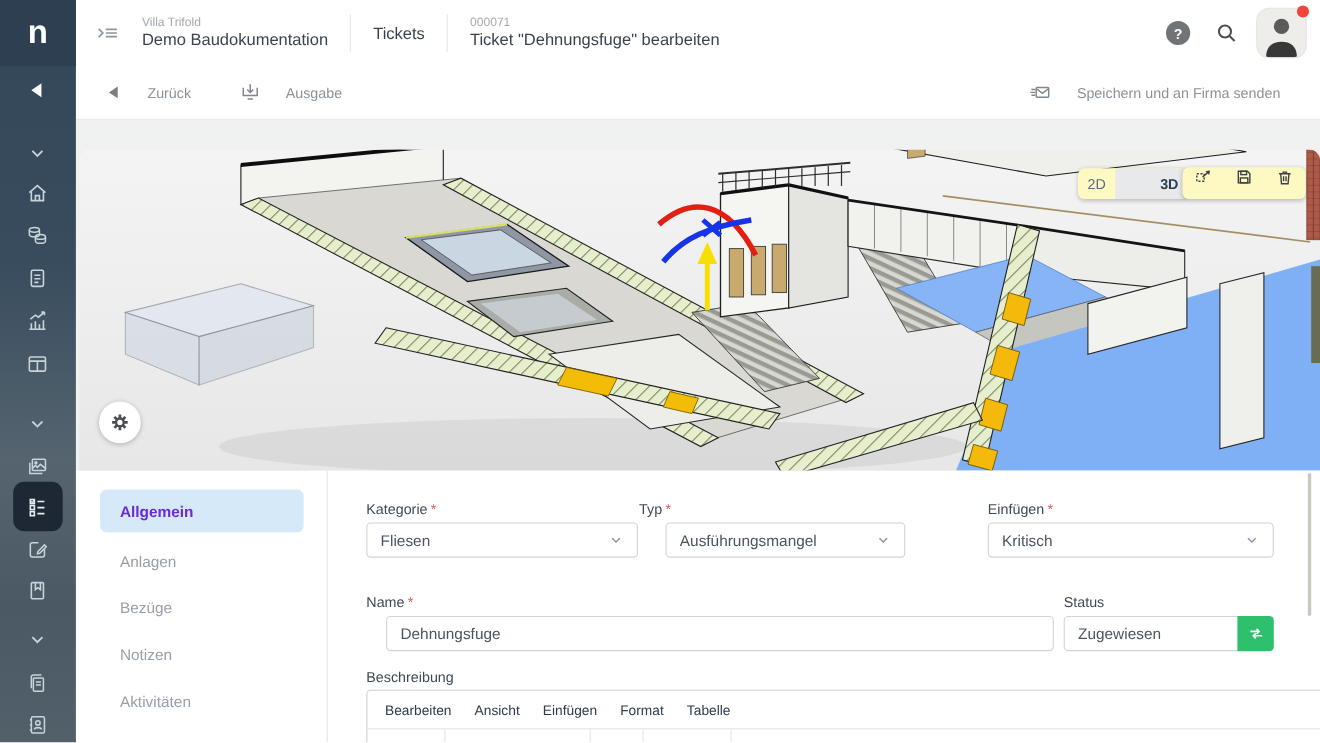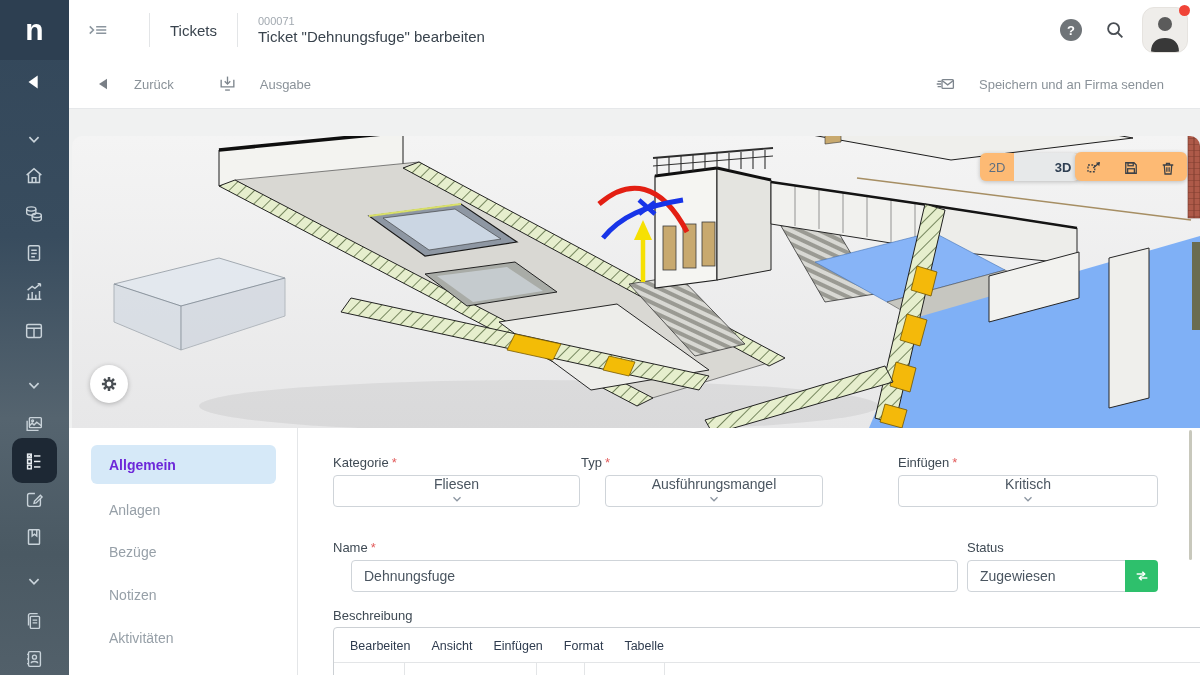--- a/index.html
+++ b/index.html
@@ -20,35 +20,35 @@
   .round-help{width:22px;height:22px;border-radius:50%;background:#6f7478;color:#fff;font-size:13px;font-weight:700;display:flex;align-items:center;justify-content:center;}
   .avatar{width:44px;height:44px;border-radius:12px;background:#efedea;position:relative;overflow:visible;border:1px solid #e6e3df;}
   .avatar .dot{position:absolute;right:-3px;top:-3px;width:11px;height:11px;border-radius:50%;background:#f04438;}
   .avatar svg{position:absolute;left:0;top:0;border-radius:12px;}
   
   .toolbar{left:69px;top:60px;width:1131px;height:48px;background:#fff;border-bottom:1px solid #e6e8ea;display:flex;align-items:center;z-index:20;}
   .tb-item{display:flex;align-items:center;gap:23px;font-size:13px;color:#8a9299;cursor:default;}
   .tb-item svg{color:#7d858d;}
   
   .viewer{left:69px;top:108px;width:1131px;height:320px;background:#f0f1f1;}
-  .ctl{background:#fdba74;border-radius:6px;box-shadow:0 1px 4px rgba(0,0,0,.22);display:flex;align-items:flex-end;overflow:hidden;}
+  .ctl{background:#fef9c3;border-radius:6px;box-shadow:0 1px 4px rgba(0,0,0,.22);display:flex;align-items:flex-start;overflow:hidden;}
   .toggle{left:911px;top:45px;height:28px;}
   .toggle .seg{width:34px;height:28px;display:flex;align-items:center;justify-content:center;font-size:13px;}
   .seg-2d{color:#5e6e80;}
   .seg-3d{background:#e7e9ea;color:#2f3f52;font-weight:700;padding-left:32px;}
   .icgroup{left:1006px;top:44px;height:29px;width:112px;justify-content:space-around;color:#3c4147;}
   .fab{left:21px;top:257px;width:38px;height:38px;border-radius:50%;background:#fff;box-shadow:0 1px 5px rgba(0,0,0,.25);display:flex;align-items:center;justify-content:center;}
   
   .content{left:69px;top:428px;width:1131px;height:247px;background:#fff;overflow:hidden;}
   .vdiv{left:228px;top:0;width:1px;height:247px;background:#e4e6e8;}
   .tab{left:22px;width:185px;height:39px;border-radius:6px;display:flex;align-items:center;padding-left:18px;box-sizing:border-box;font-size:14px;color:#97a0a8;}
   .tab.active{background:#d6e9f8;color:#6d28d9;font-weight:700;}
   .f-label{font-size:13px;color:#3f4a54;}
   .req{color:#e25c5c;margin-left:3px;}
-  .field{border:1px solid #cfd4d9;border-radius:4px;background:#fff;box-sizing:border-box;height:32px;display:flex;align-items:center;padding:0 12px;font-size:14px;color:#4a5560;justify-content:space-between;flex-direction:column;}
+  .field{border:1px solid #cfd4d9;border-radius:4px;background:#fff;box-sizing:border-box;height:32px;display:flex;align-items:center;padding:0 12px;font-size:14px;color:#4a5560;justify-content:space-between;}
   .field svg{color:#8b95a0;flex:none;}
   input.txt{border:1px solid #cfd4d9;border-radius:4px;height:32px;box-sizing:border-box;padding:0 12px;font-size:14px;color:#4a5560;font-family:"Liberation Sans",sans-serif;outline:none;width:100%;}
   .status-btn{width:33px;height:32px;background:#2ec06c;border:none;border-radius:0 4px 4px 0;display:flex;align-items:center;justify-content:center;margin-left:-1px;}
   .editor{border:1px solid #ccd0d4;border-radius:4px;background:#fff;box-sizing:border-box;}
   .ed-menu{display:flex;gap:21px;padding:11px 16px 9px;font-size:12.5px;color:#2e3b4e;}
   .ed-toolbar{border-top:1px solid #e3e5e7;height:20px;position:relative;}
   .ed-sep{position:absolute;top:0;width:1px;height:20px;background:#e3e5e7;}
   .scroll-thumb{left:1189px;top:430px;width:3px;height:130px;background:#9a9b85;opacity:.55;border-radius:2px;z-index:40;}
 </style>
 </head>
@@ -164,20 +164,24 @@
 
 <div class="abs header">
   <div style="width:16px"></div>
   <div class="side-ic" style="position:static;color:#8b959e">
     <svg viewBox="0 0 24 24" fill="none" stroke="currentColor" stroke-width="1.7">
         <path d="M3 8l4 4-4 4"></path>
         <path d="M10 8.5h11M10 12h11M10 15.5h11"></path>
       </svg>
   </div>
   <div style="width:18px"></div>
+  <div class="stack">
+    <div class="sub">Villa Trifold</div>
+    <div class="main">Demo Baudokumentation</div>
+  </div>
   <div style="width:20px"></div>
     <div class="hdr-div"></div>
     <div style="width:20px"></div>
   <div class="hdr-link">Tickets</div>
   <div style="width:20px"></div>
     <div class="hdr-div"></div>
     <div style="width:20px"></div>
   <div class="stack">
     <div class="sub">000071</div>
     <div class="main">Ticket "Dehnungsfuge" bearbeiten</div>

